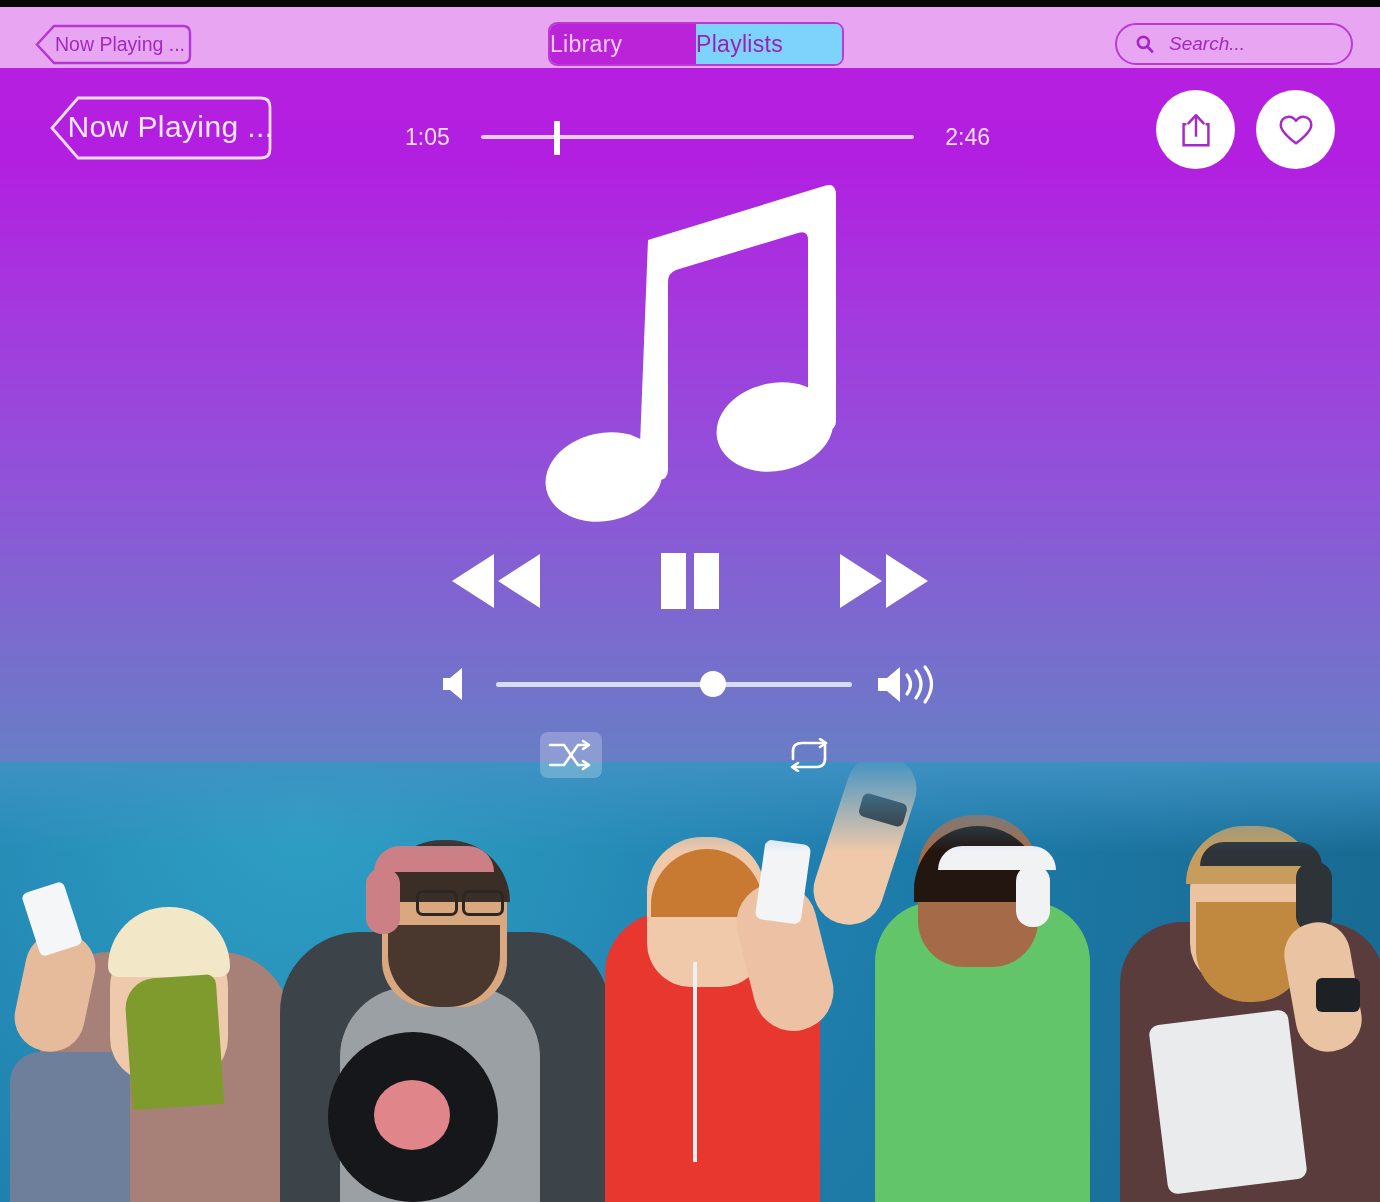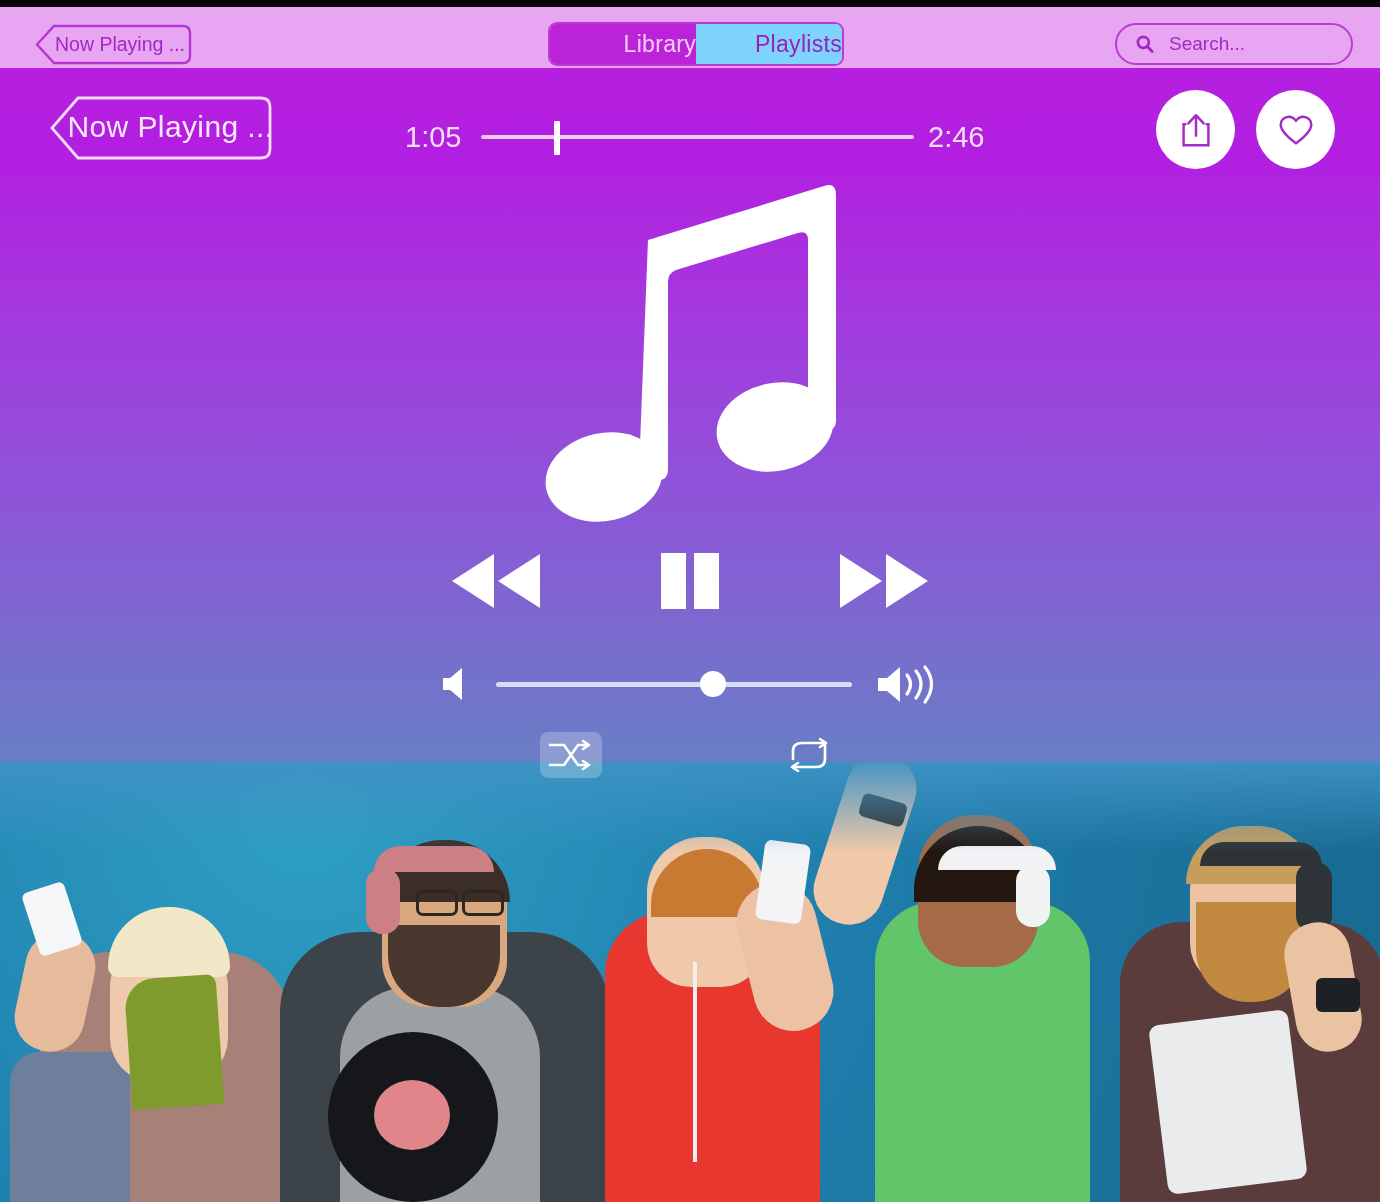--- a/index.html
+++ b/index.html
@@ -46,38 +46,39 @@
     position: absolute; left: 548px; top: 15px;
     width: 296px; height: 44px;
     border: 2px solid #bb3ad6;
     border-radius: 9px;
     display: flex;
     overflow: hidden;
     background: #eeb4f5;
   }
   .seg-item {
     flex: 1;
-    display: flex; align-items: center; justify-content: flex-end;
+    display: flex; align-items: center; justify-content: flex-start;
     font-size: 23px;
     cursor: pointer;
     letter-spacing: .3px;
   }
   .seg-item.active { background: #bb23d9; color: #f7cdfb; }
   .seg-item.inactive { background: #7dd3fc; color: #9b1fbb; }
 
   
   .search-box {
     position: absolute; right: 27px; top: 16px;
     width: 238px; height: 42px;
     border: 2px solid #bb3ad6;
     border-radius: 21px;
     display: flex; align-items: center;
     padding-left: 18px;
     cursor: text;
     background: transparent;
+    font-style: italic;
   }
   .search-icon { width: 20px; height: 20px; flex: 0 0 auto; margin-right: 14px; }
   .search-ph { color: #a328c3; font-size: 19px; }
 
   
   .stage {
     position: absolute; top: 68px; left: 0;
     width: 1380px; height: 1134px;
     background: linear-gradient(to bottom,
       #b61fe0 0%,
@@ -119,24 +120,24 @@
     color: #fbe8fb; font-size: 30px; white-space: nowrap; letter-spacing: .4px;
   }
 
   
   .progress-row {
     position: absolute; left: 405px; top: 44px;
     width: 585px; height: 50px; z-index: 6;
     display: flex; align-items: center;
   }
   .time-left, .time-right {
-    color: #f3dff6; font-size: 29px; flex: 0 0 auto;
+    color: #f3dff6; font-size: 23px; flex: 0 0 auto;
   }
   .time-left { width: 62px; }
-  .time-right { width: 62px; }
+  .time-right { width: 62px; text-align: right; }
   .track-wrap {
     position: relative; flex: 1 1 auto; height: 40px; margin: 0 14px;
     display: flex; align-items: center; cursor: pointer;
   }
   .track-line {
     position: absolute; left: 0; right: 0; top: 50%;
     height: 4px; margin-top: -2px;
     background: #e6cdec; border-radius: 2px;
   }
   .playhead {

